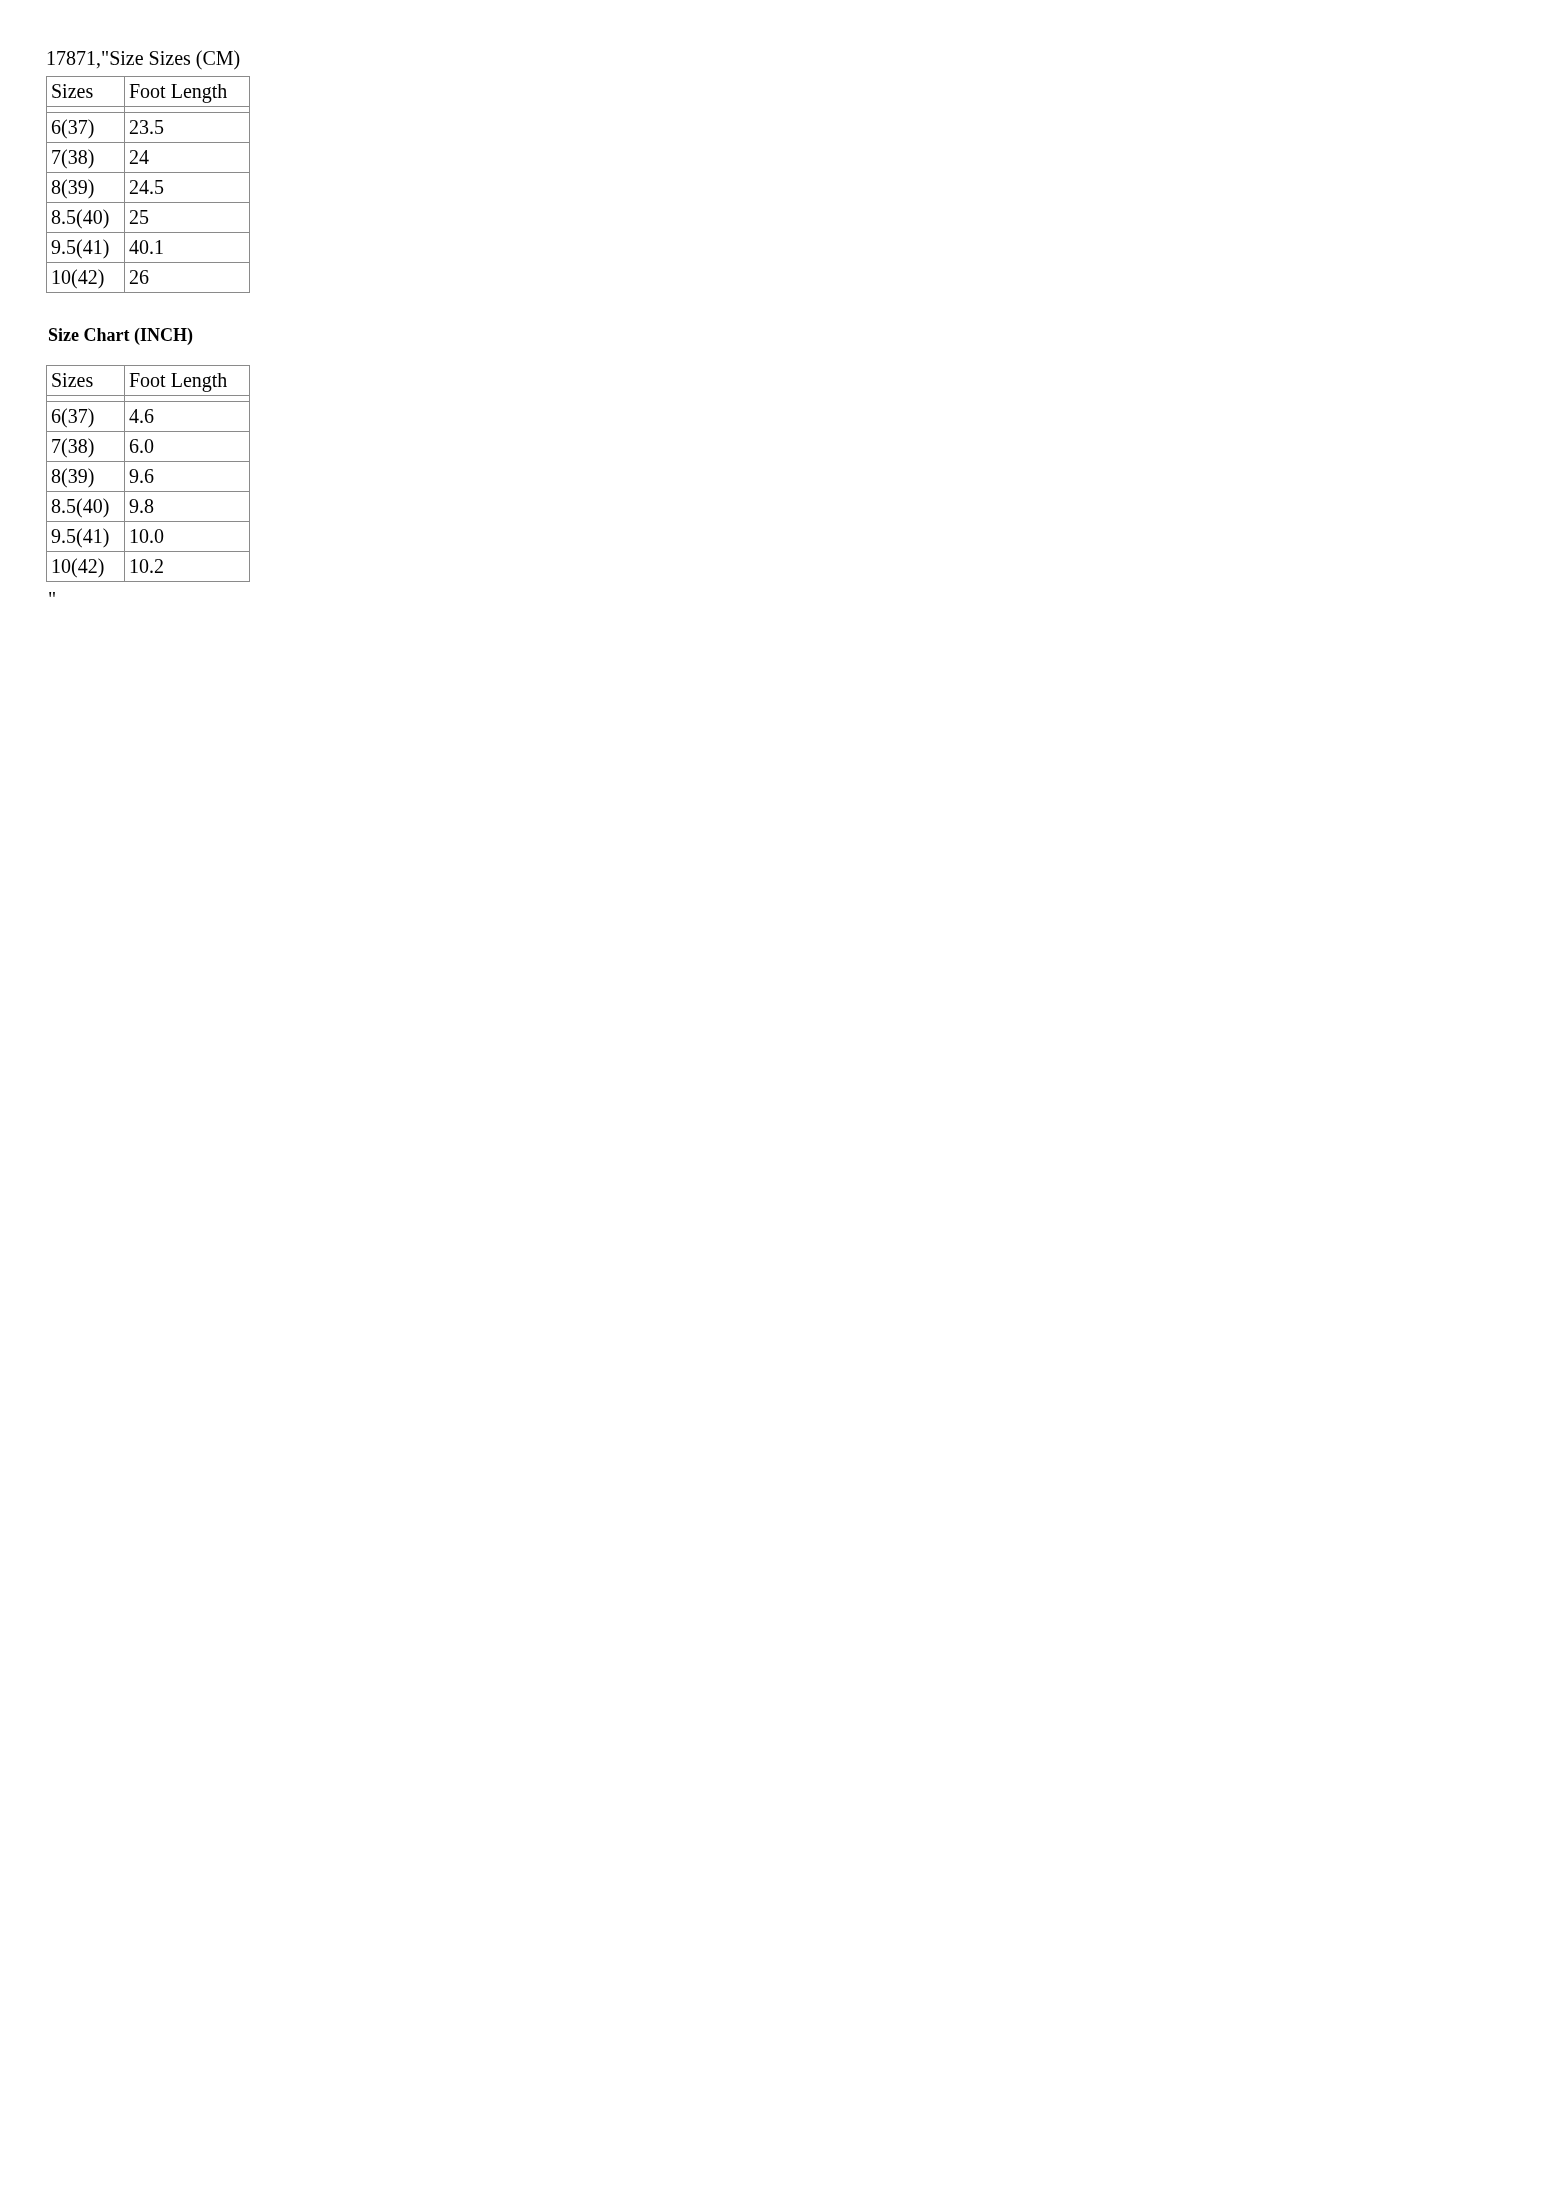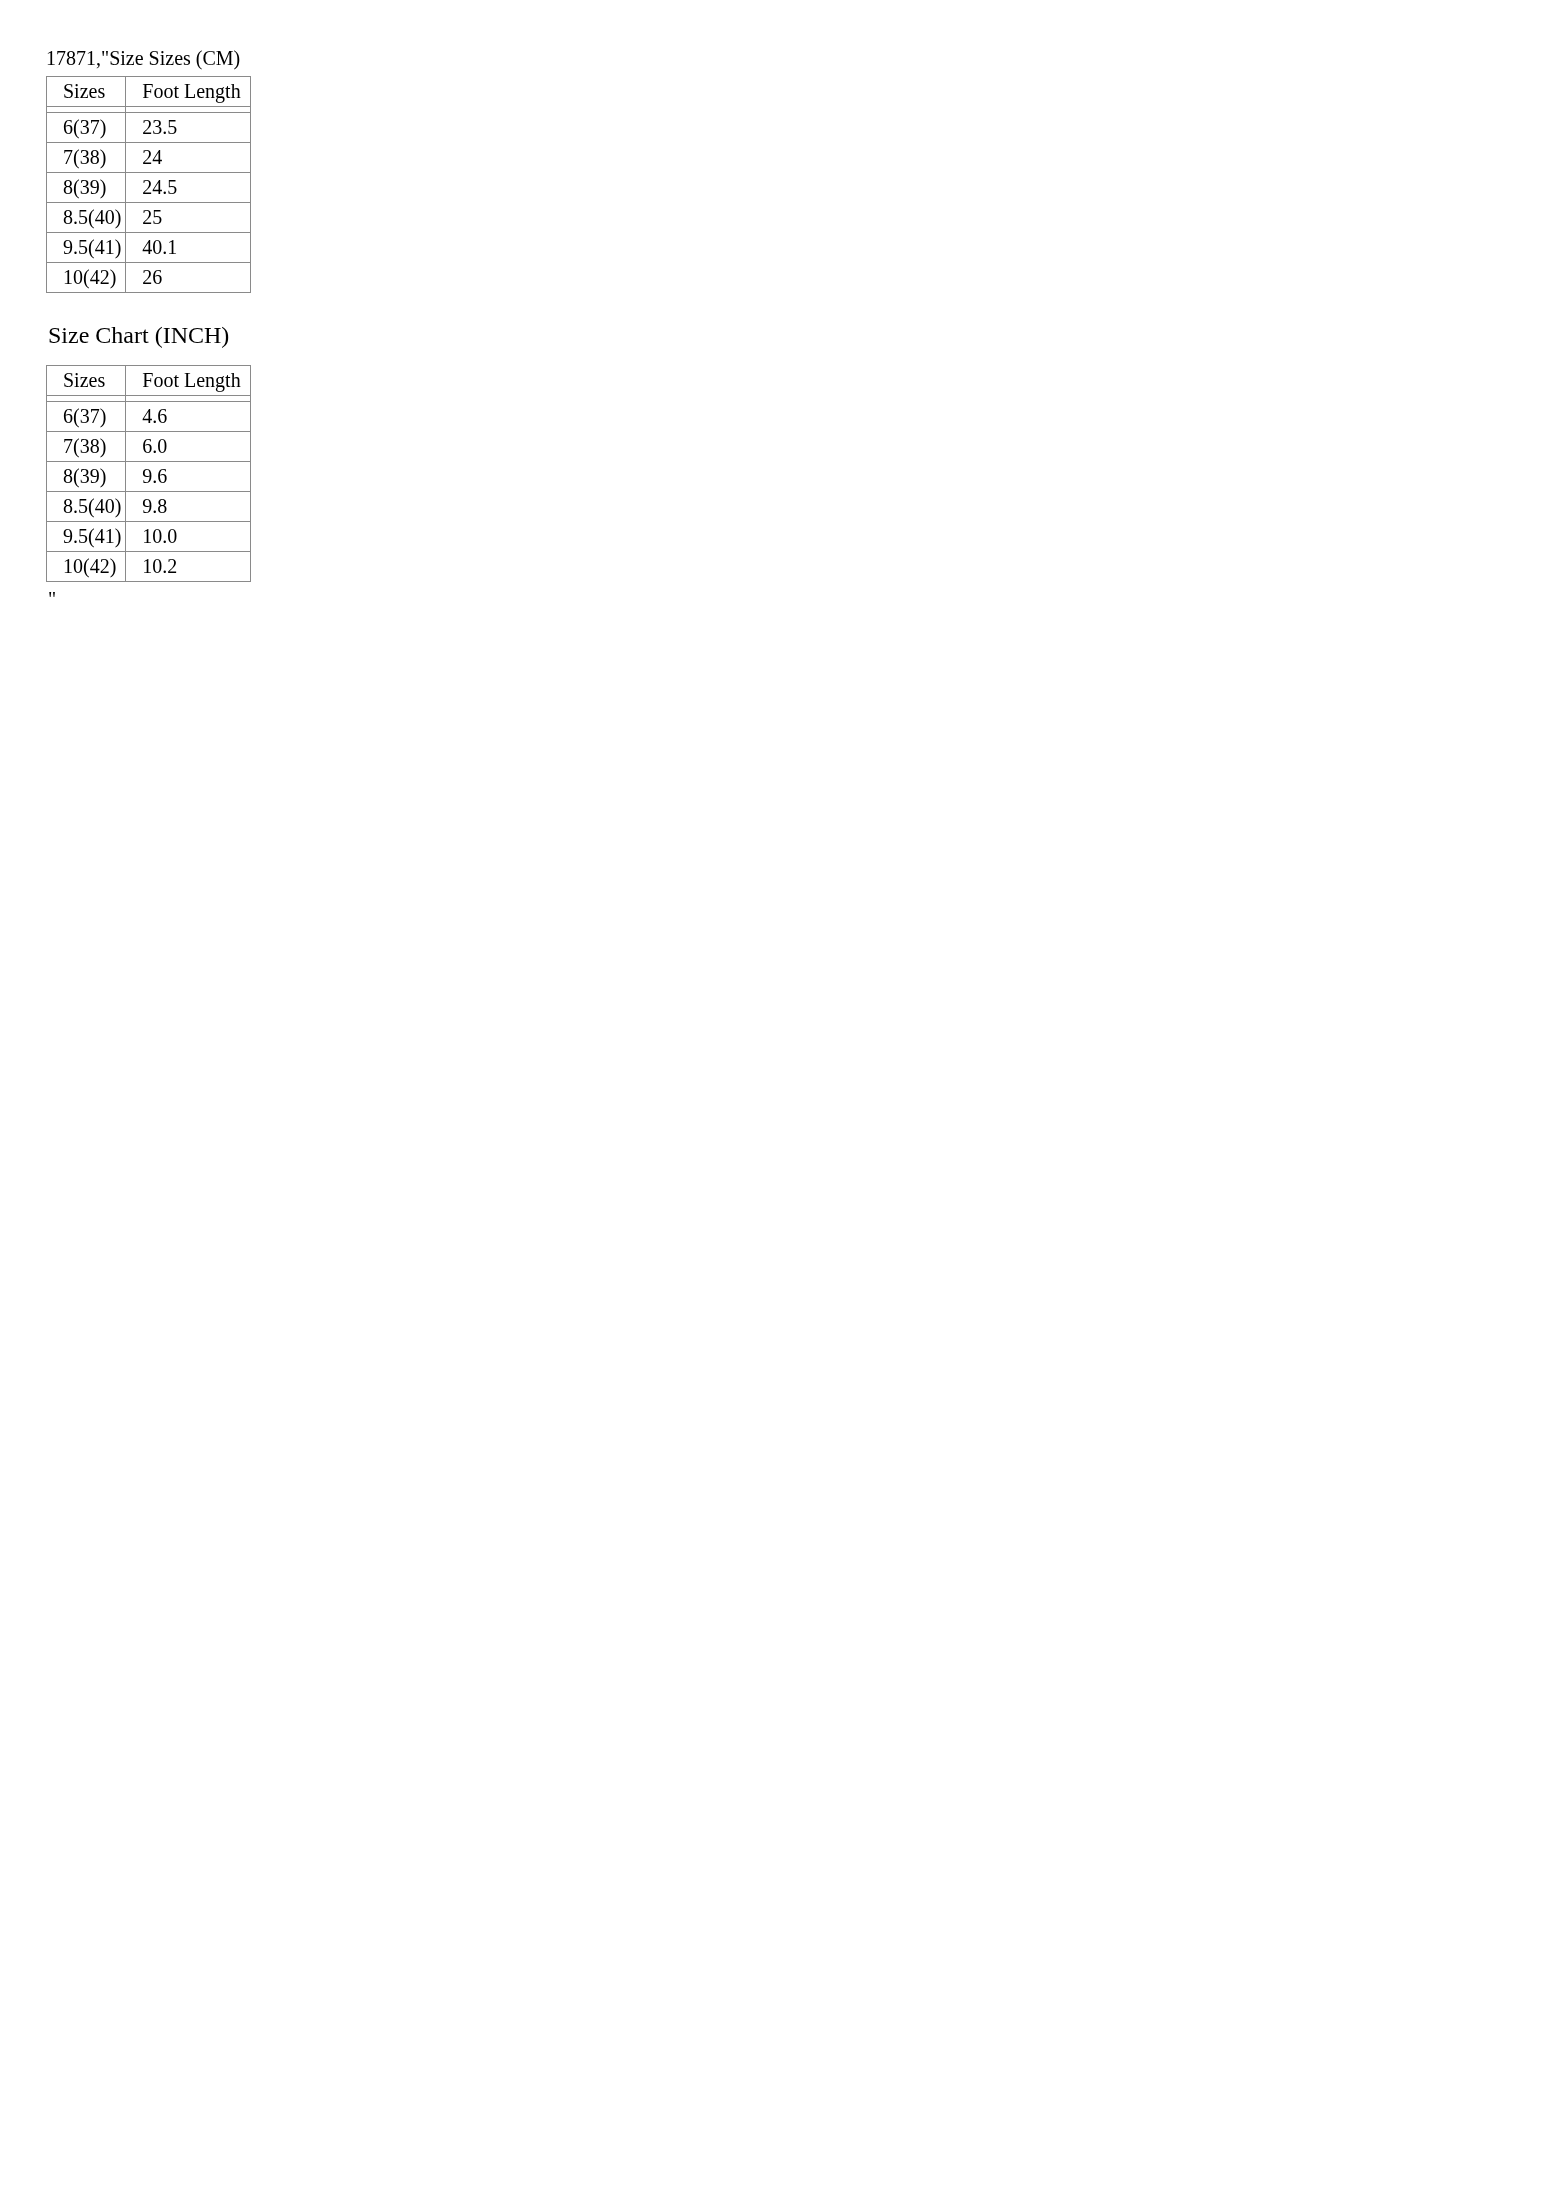--- a/index.html
+++ b/index.html
@@ -34,21 +34,21 @@
     border-collapse: collapse;
     border-spacing: 0;
     margin: 0;
     font-family: "Liberation Serif", serif;
     font-size: 20px;
     line-height: 24px;
     table-layout: fixed;
   }
   .size-table td {
     border: 1px solid #8a8a8a;
-    padding: 2px 4px 3px 16px;
+    padding: 2px 4px 3px 4px;
     vertical-align: top;
     height: 22px;
     box-sizing: border-box;
     background: #ffffff;
   }
   .size-table col.c1 { width: 78px; }
   .size-table col.c2 { width: 125px; }
   .size-table tr.header-row td {
     border-bottom-width: 1px;
   }
@@ -56,22 +56,22 @@
     height: 6px;
     padding: 0;
     border-top: none;
     border-bottom: 1px solid #8a8a8a;
   }
   .first-table {
     margin-top: 0;
   }
   .section-title {
     font-family: "Liberation Serif", serif;
-    font-weight: normal;
-    font-size: 24px;
+    font-weight: bold;
+    font-size: 18px;
     line-height: 24px;
     margin: 30px 0 18px 2px;
   }
   .trailing-quote {
     font-family: "Liberation Serif", serif;
     font-size: 20px;
     line-height: 22px;
     margin: 6px 0 0 2px;
   }
   .table-block {

